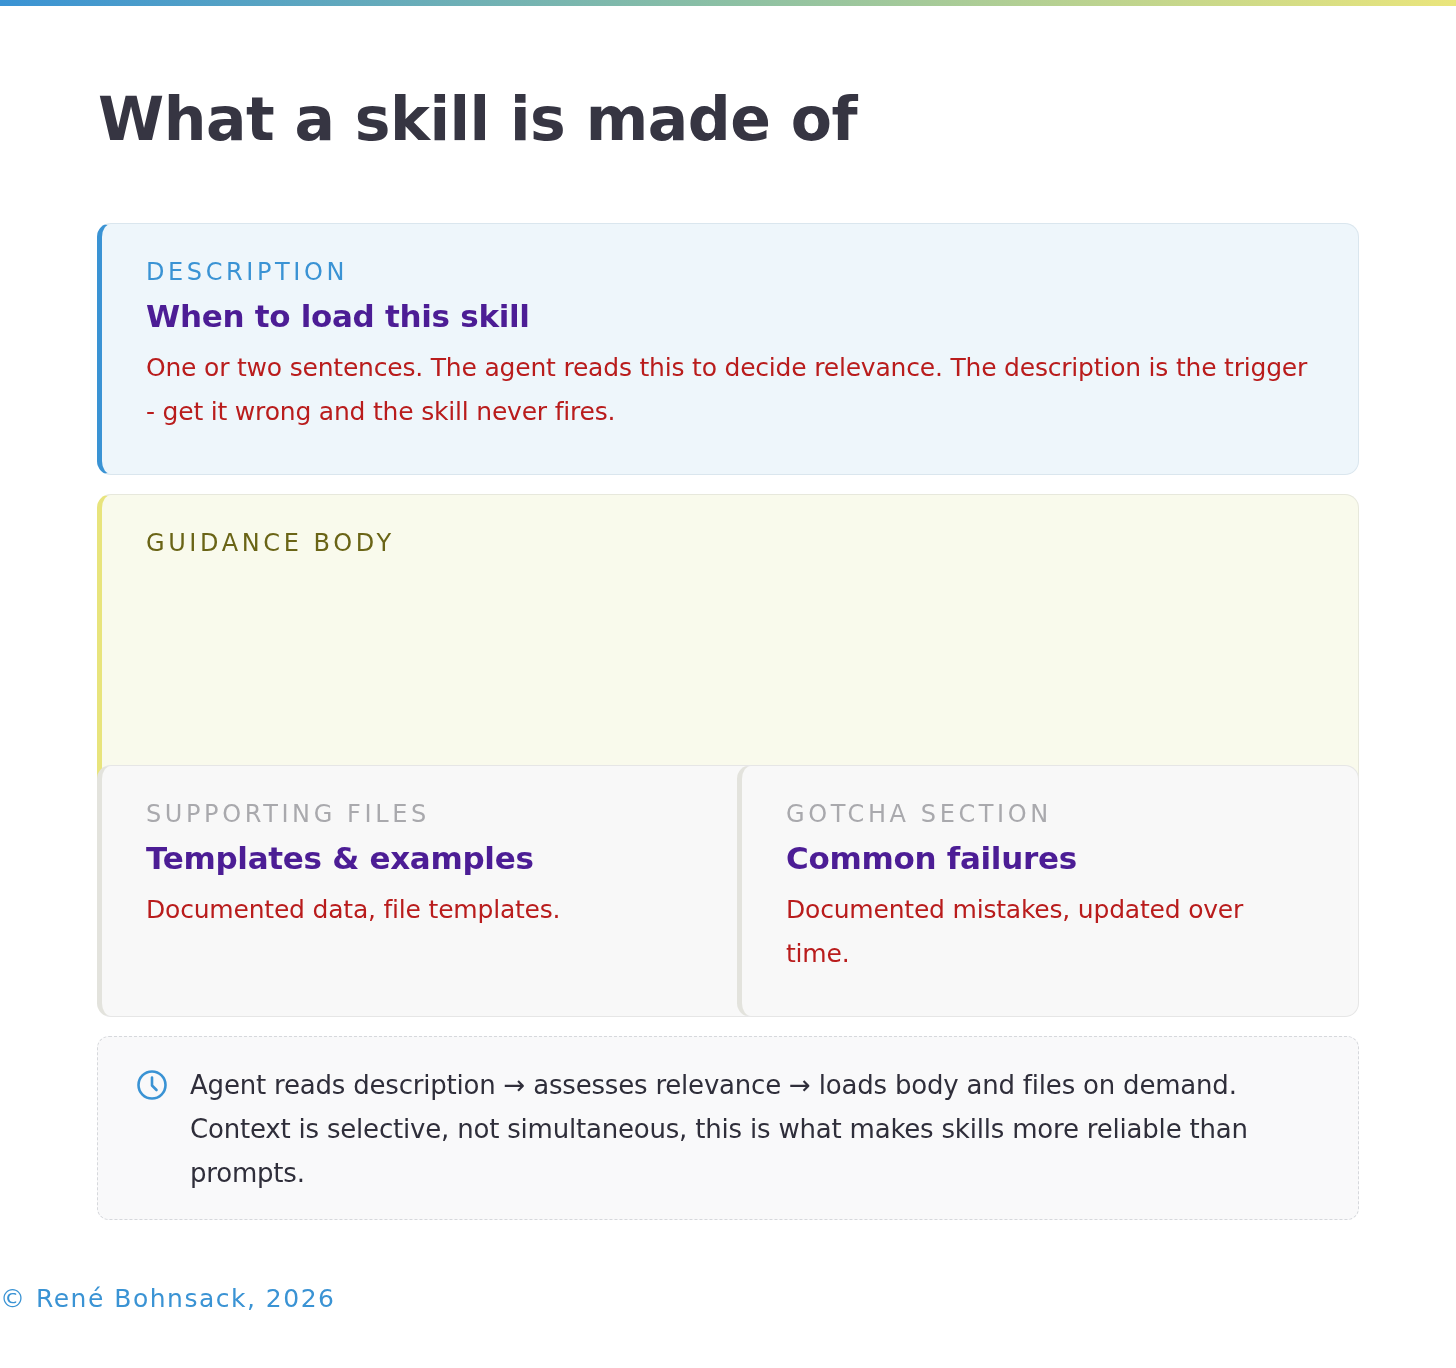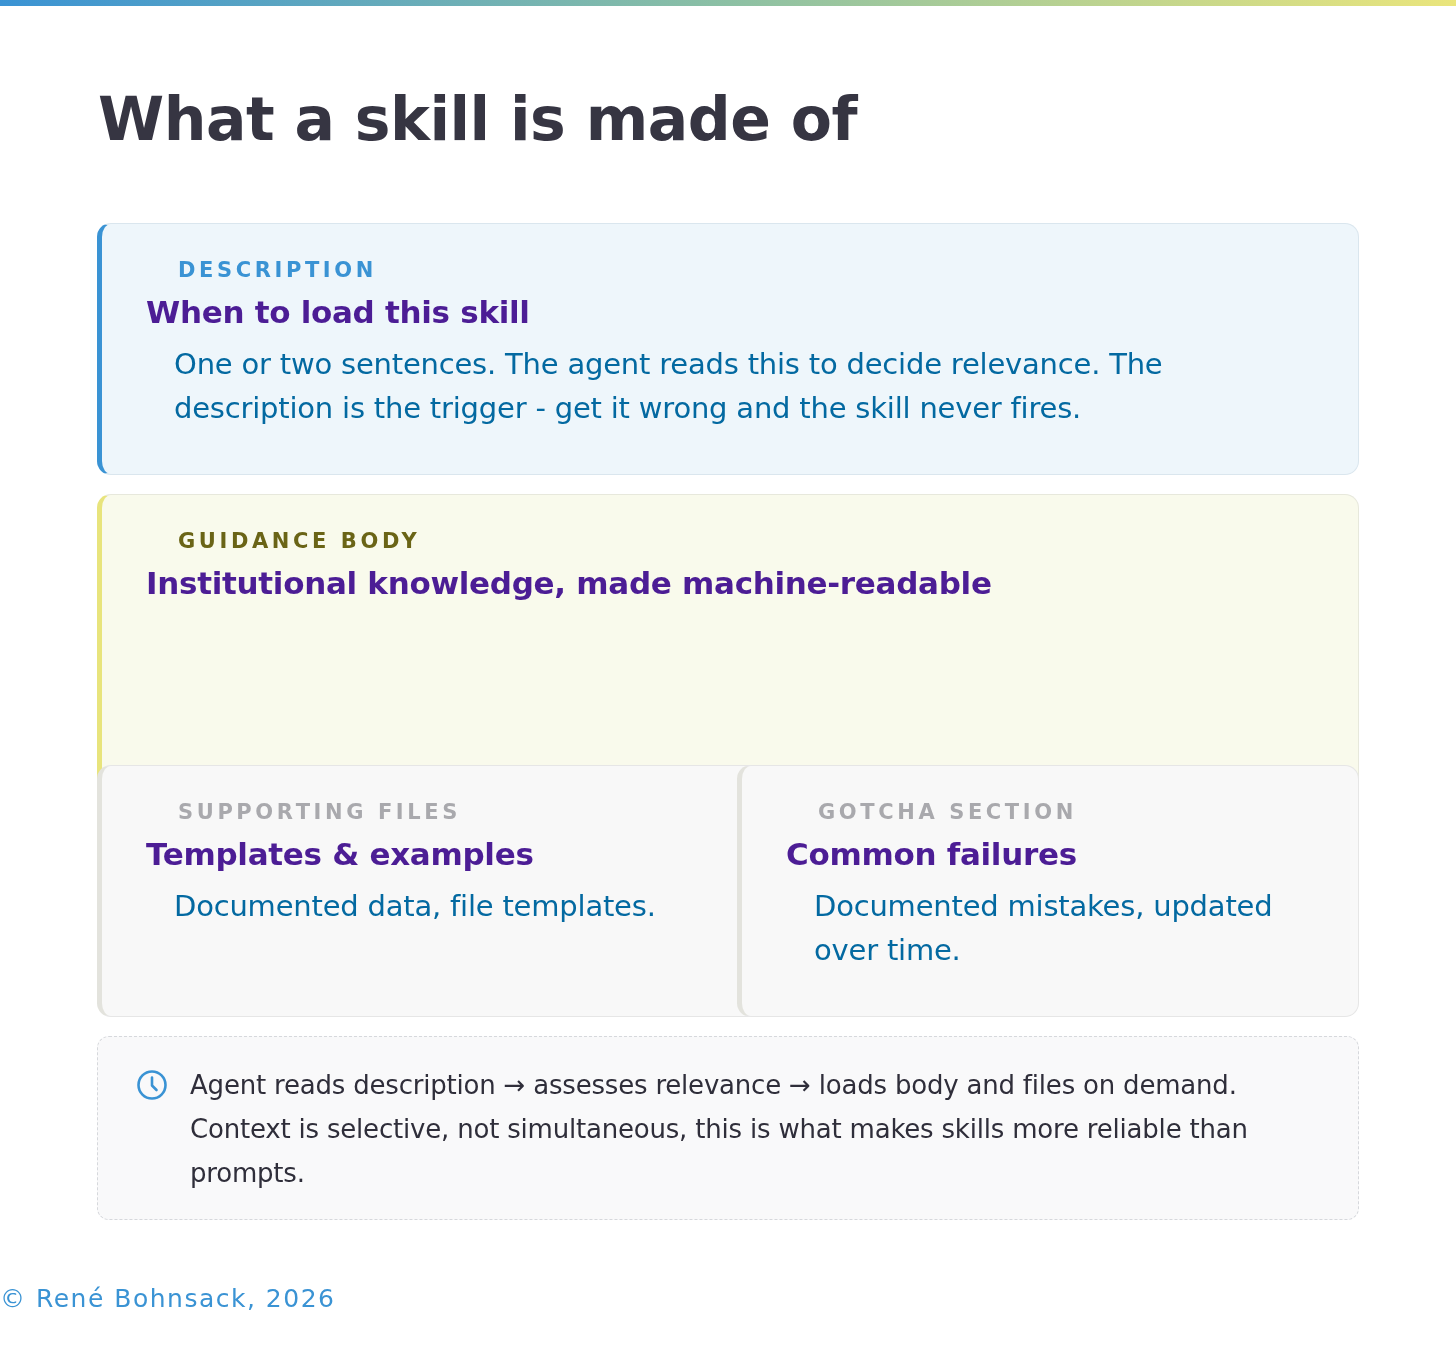--- a/index.html
+++ b/index.html
@@ -19,34 +19,32 @@
       font-size: 60px; font-weight: bold; color: #363542;
       letter-spacing: -0.5px;
     }
     .card {
       position: absolute;
       border-radius: 14px;
       border: 1.5px solid #dfe3e8;
       padding: 34px 44px 0 44px;
     }
     .card .label {
-      font-size: 21px; font-weight: bold; letter-spacing: 3.6px;
+      font-size: 24px; font-weight: normal; letter-spacing: 3.6px;
       margin-top: 0;
-      margin-left: 32px;
     }
     .card .heading {
       font-size: 31px; font-weight: bold; color: #4c1d95;
       margin-top: 12px;
       letter-spacing: -0.3px;
     }
     .card .body {
-      font-size: 29px; line-height: 44px; color: #0369a1;
+      font-size: 25px; line-height: 44px; color: #b91c1c;
       margin-top: 12px;
       letter-spacing: -0.2px;
-      margin-left: 28px;
     }
     .card-description {
       left: 97px; top: 223px; width: 1262px; height: 252px;
       background: #eef6fb;
       border-left: 5px solid #3a93d4;
       border-color: #dae6ee;
       border-left-color: #3a93d4;
     }
     .card-description .label { color: #3a93d4; }
     .card-guidance {
@@ -96,21 +94,20 @@
 <h1 class="page-title">What a skill is made of</h1>
 
 <div class="card card-description">
   <div class="label">DESCRIPTION</div>
   <div class="heading">When to load this skill</div>
   <div class="body">One or two sentences. The agent reads this to decide relevance. The description is the trigger - get it wrong and the skill never fires.</div>
 </div>
 
 <div class="card card-guidance">
   <div class="label">GUIDANCE BODY</div>
-  <div class="heading">Institutional knowledge, made machine-readable</div>
 </div>
 
 <div class="card card-supporting">
   <div class="label">SUPPORTING FILES</div>
   <div class="heading">Templates &amp; examples</div>
   <div class="body">Documented data, file templates.</div>
 </div>
 
 <div class="card card-gotcha">
   <div class="label">GOTCHA SECTION</div>

